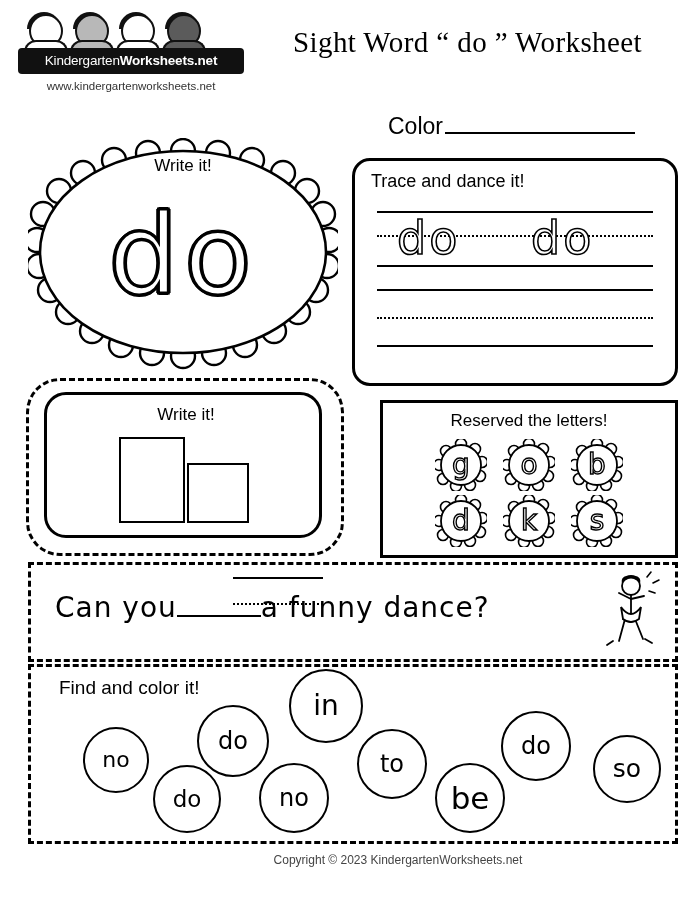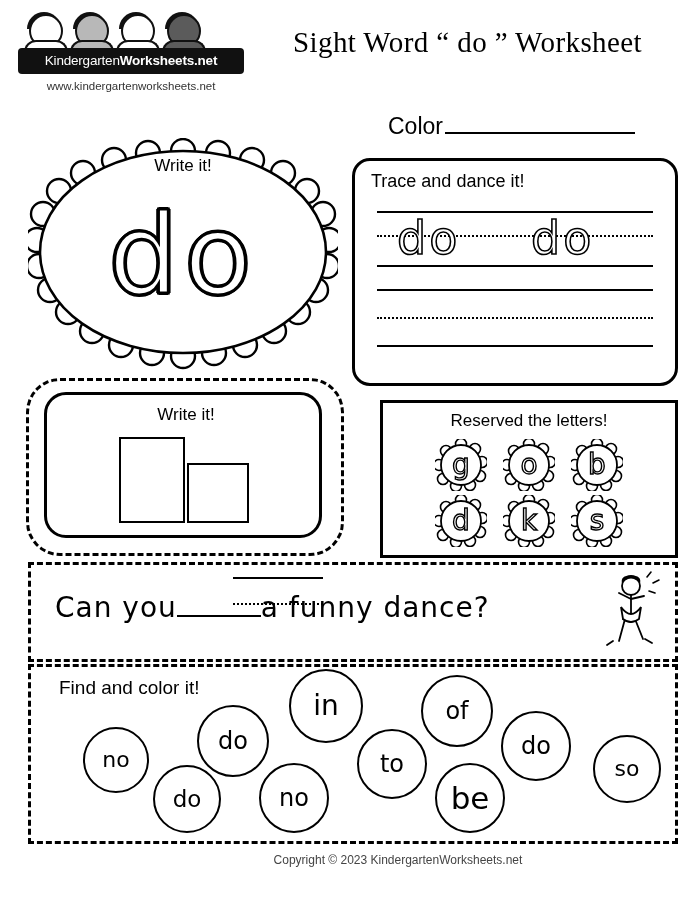--- a/index.html
+++ b/index.html
@@ -579,27 +579,24 @@
 
   <div class="bubble" style="left:52px;  top:60px; width:62px; height:62px; line-height:62px; font-size:22px;">
     <span>no</span>
   </div>
   <div class="bubble" style="left:166px; top:38px; width:68px; height:68px; line-height:68px; font-size:24px;">
     <span>do</span>
   </div>
   <div class="bubble" style="left:258px; top:2px;  width:70px; height:70px; line-height:70px; font-size:28px;">
     <span>in</span>
   </div>
-  <div class="bubble" style="left:390px; top:8px;  width:68px; height:68px; line-height:68px; font-size:24px;">
-    <span>of</span>
-  </div>
   <div class="bubble" style="left:470px; top:44px; width:66px; height:66px; line-height:66px; font-size:24px;">
     <span>do</span>
   </div>
-  <div class="bubble" style="left:562px; top:68px; width:64px; height:64px; line-height:64px; font-size:22px;">
+  <div class="bubble" style="left:562px; top:68px; width:64px; height:64px; line-height:64px; font-size:25px;">
     <span>so</span>
   </div>
   <div class="bubble" style="left:122px; top:98px; width:64px; height:64px; line-height:64px; font-size:23px;">
     <span>do</span>
   </div>
   <div class="bubble" style="left:228px; top:96px; width:66px; height:66px; line-height:66px; font-size:24px;">
     <span>no</span>
   </div>
   <div class="bubble" style="left:326px; top:62px; width:66px; height:66px; line-height:66px; font-size:24px;">
     <span>to</span>

